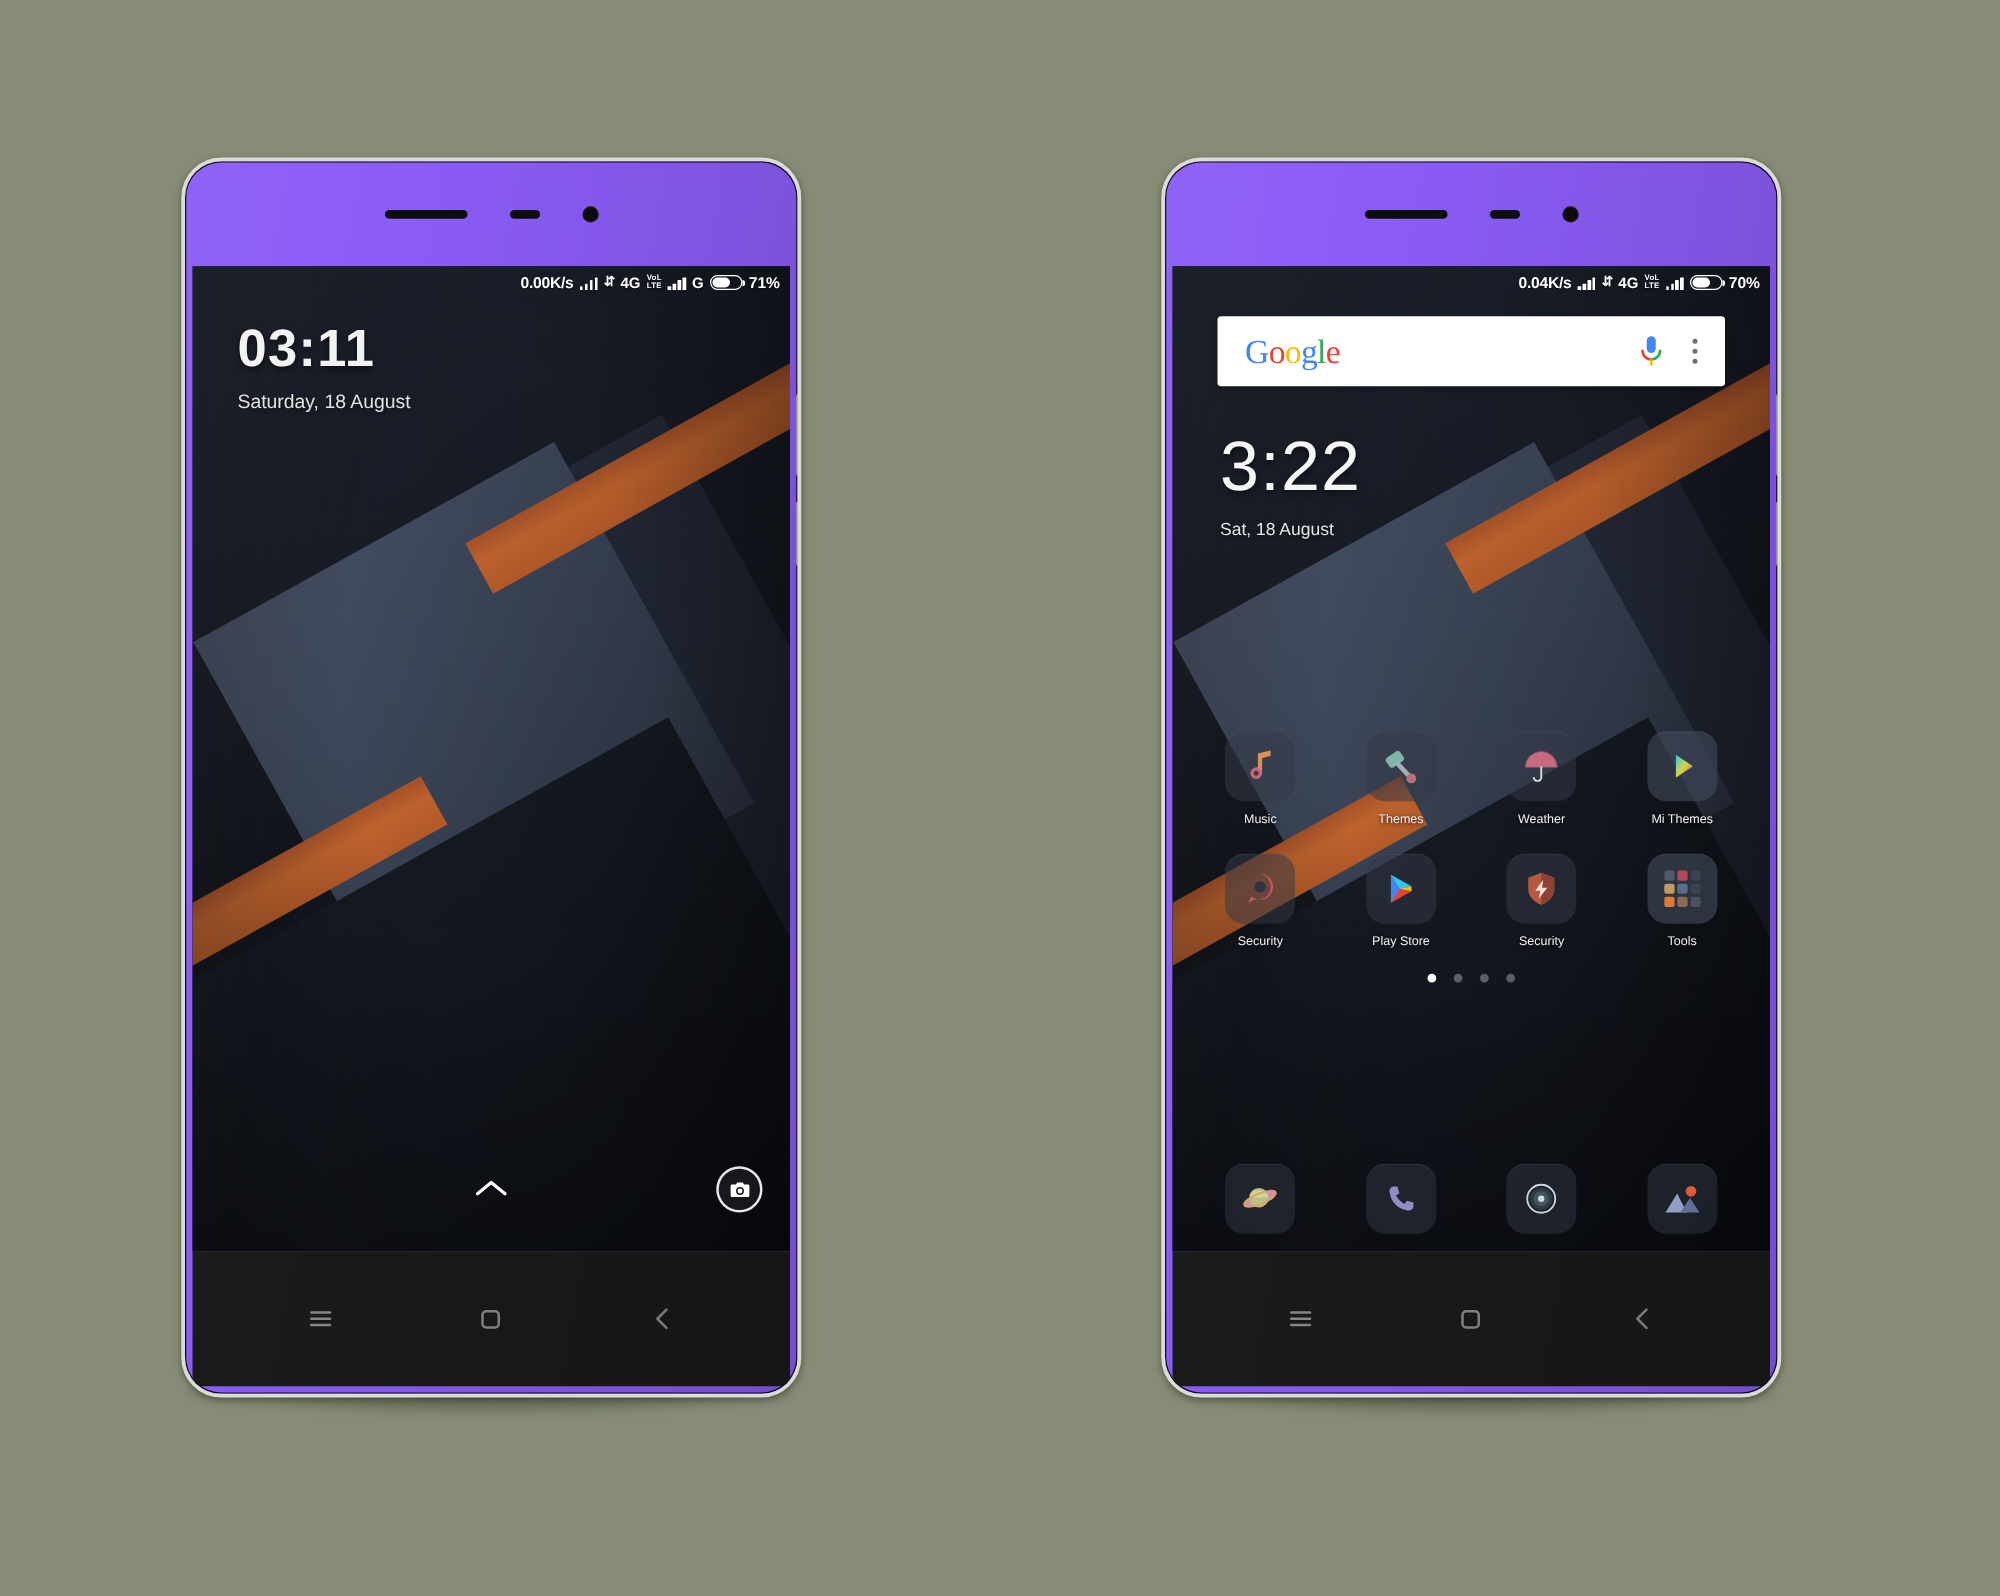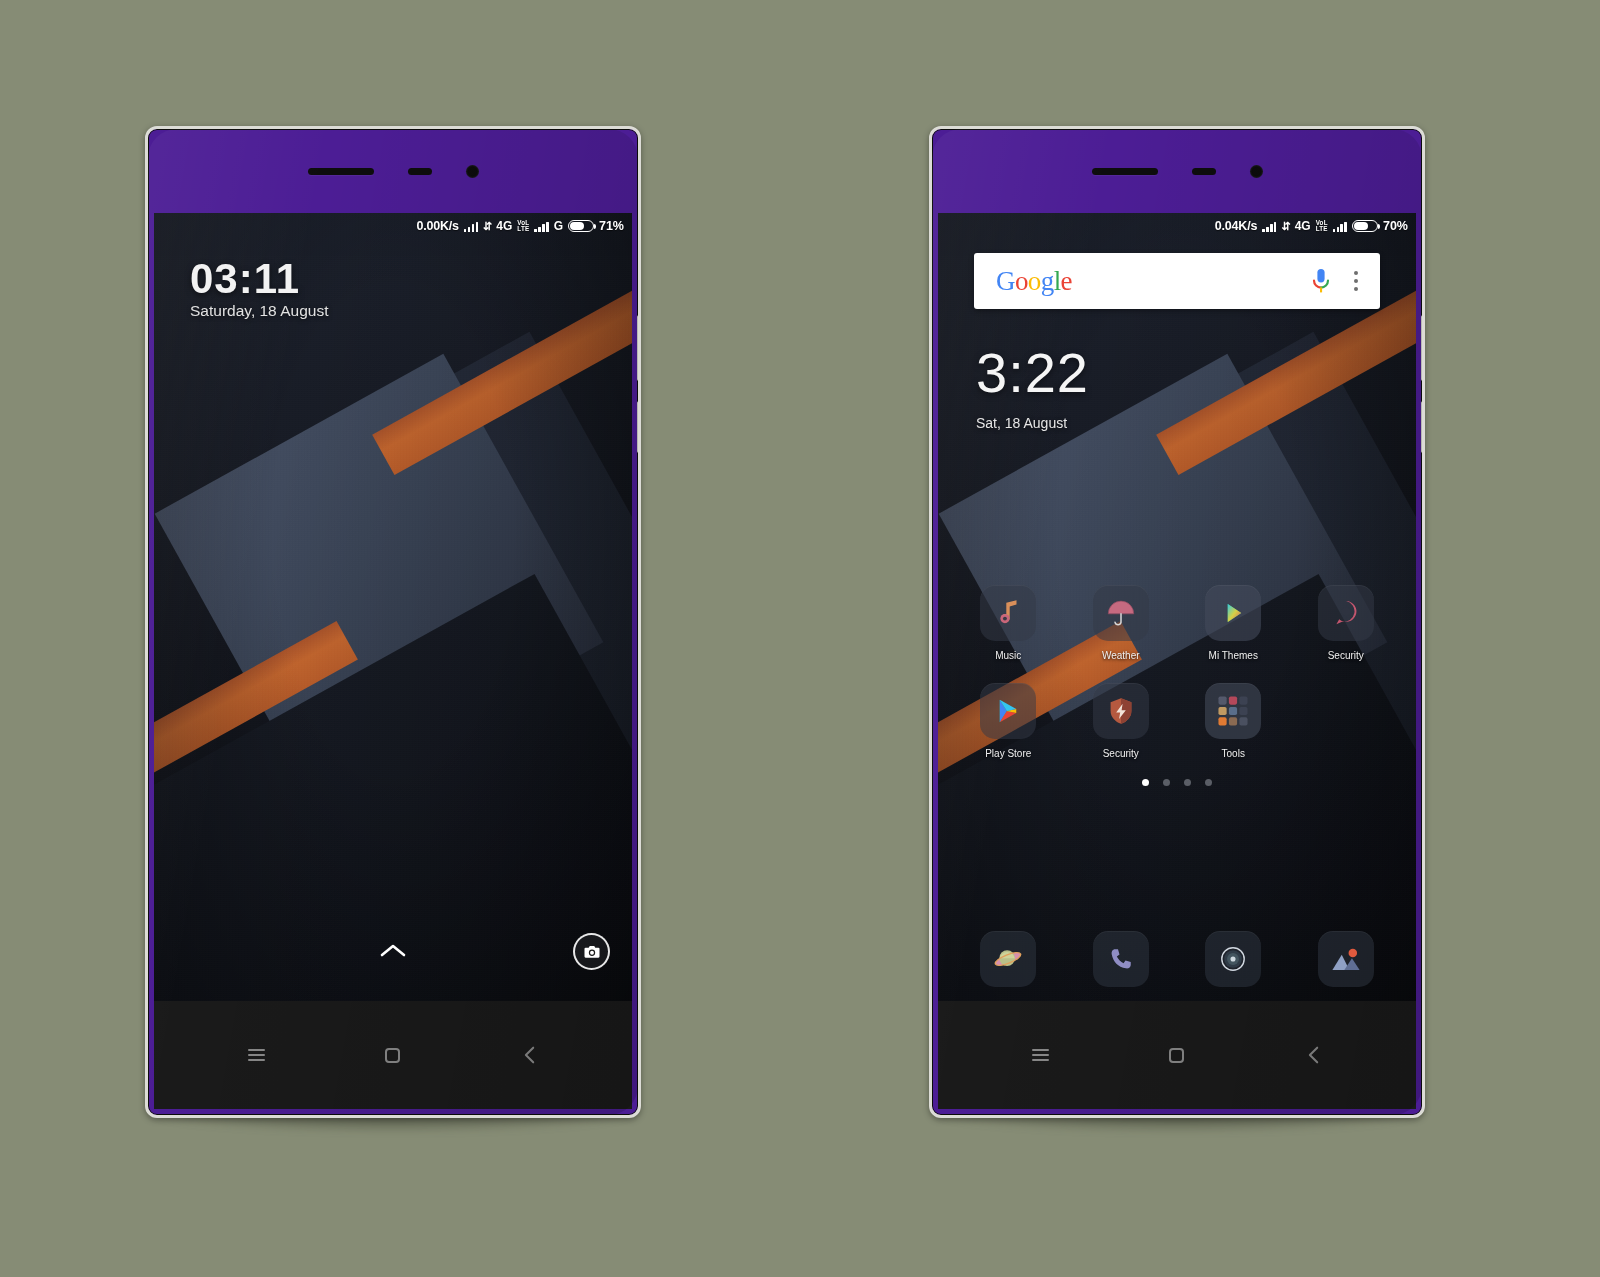--- a/index.html
+++ b/index.html
@@ -22,22 +22,22 @@
     position:absolute;
     left:6px; bottom:-14px;
     width:484px; height:34px;
     background:radial-gradient(ellipse at 50% 35%, rgba(40,44,32,.55) 0%, rgba(60,64,50,.28) 52%, rgba(134,140,117,0) 78%);
     border-radius:50%;
     filter:blur(3px);
   }
 
   .frame {
     position:absolute; inset:0;
-    border-radius:12px;
-    background:#4c1d95;
+    border-radius:32px;
+    background:#8b5cf6;
     border:3px solid #dcdcd6;
     box-shadow:inset 0 0 0 1px #0b0b0b, 0 2px 6px rgba(0,0,0,.35);
     overflow:hidden;
   }
   .frame::after{
     content:"";
     position:absolute; inset:0;
     border-radius:29px;
     background:linear-gradient(100deg, rgba(255,255,255,.045) 0%, rgba(255,255,255,0) 28%, rgba(0,0,0,.16) 100%);
     pointer-events:none;
@@ -149,21 +149,21 @@
   .battery .fill{ height:100%; background:#fff; border-radius:4px; }
   .batt-pct{ font-size:12.5px; }
 
   
   .lock-clock{ position:absolute; left:36px; top:45px; z-index:5; }
   .lock-clock .time{
     font-size:42px; font-weight:700; color:#f2f2f2; line-height:1;
     letter-spacing:1px; text-shadow:0 2px 6px rgba(0,0,0,.55);
   }
   .lock-clock .date{
-    margin-top:2px; font-size:15.5px; color:#e2e2e2; font-weight:400;
+    margin-top:13px; font-size:15.5px; color:#e2e2e2; font-weight:400;
     text-shadow:0 1px 4px rgba(0,0,0,.6);
   }
   .lock-bottom{
     position:absolute; left:0; right:0; bottom:16px; height:56px; z-index:5;
   }
   .unlock-chevron{
     position:absolute; left:50%; top:14px; transform:translateX(-50%);
     width:28px; height:15px;
   }
   .unlock-chevron svg{ display:block; }
@@ -422,20 +422,30 @@
             <span class="app-icon">
               <svg viewBox="0 0 40 40" width="34" height="34">
                 <path d="M18 8 L30 5 L30 10 L22 12.4 L22 26 A5 5 0 1 1 18 21.2 Z" fill="#d98f5a"></path>
                 <circle cx="16.4" cy="26.6" r="5.4" fill="#c9667a"></circle>
                 <circle cx="16.4" cy="26.6" r="2.3" fill="#3a3a46"></circle>
               </svg>
             </span>
             <span class="app-label">Music</span>
           </div>
 
+          <div class="app">
+            <span class="app-icon">
+              <svg viewBox="0 0 40 40" width="34" height="34">
+                <rect x="6" y="8" width="16" height="11" rx="3" transform="rotate(-34 14 13.5)" fill="#7fb4ab"></rect>
+                <path d="M17 18 L29 31" stroke="#a5adb5" stroke-width="4.4" stroke-linecap="round"></path>
+                <circle cx="29.5" cy="31.5" r="4.6" fill="#b4707f"></circle>
+              </svg>
+            </span>
+            <span class="app-label">Themes</span>
+          </div>
 
           <div class="app">
             <span class="app-icon">
               <svg viewBox="0 0 40 40" width="34" height="34">
                 <path d="M5 21 A15 15 0 0 1 35 21 Z" fill="#c66a80"></path>
                 <path d="M5 21 A15 15 0 0 1 35 21 Z" fill="none" stroke="#8e4a5e" stroke-width=".8"></path>
                 <path d="M20 21 L20 31 A3.6 3.6 0 0 1 13 31" fill="none" stroke="#d8d8d8" stroke-width="1.8" stroke-linecap="round"></path>
               </svg>
             </span>
             <span class="app-label">Weather</span>

